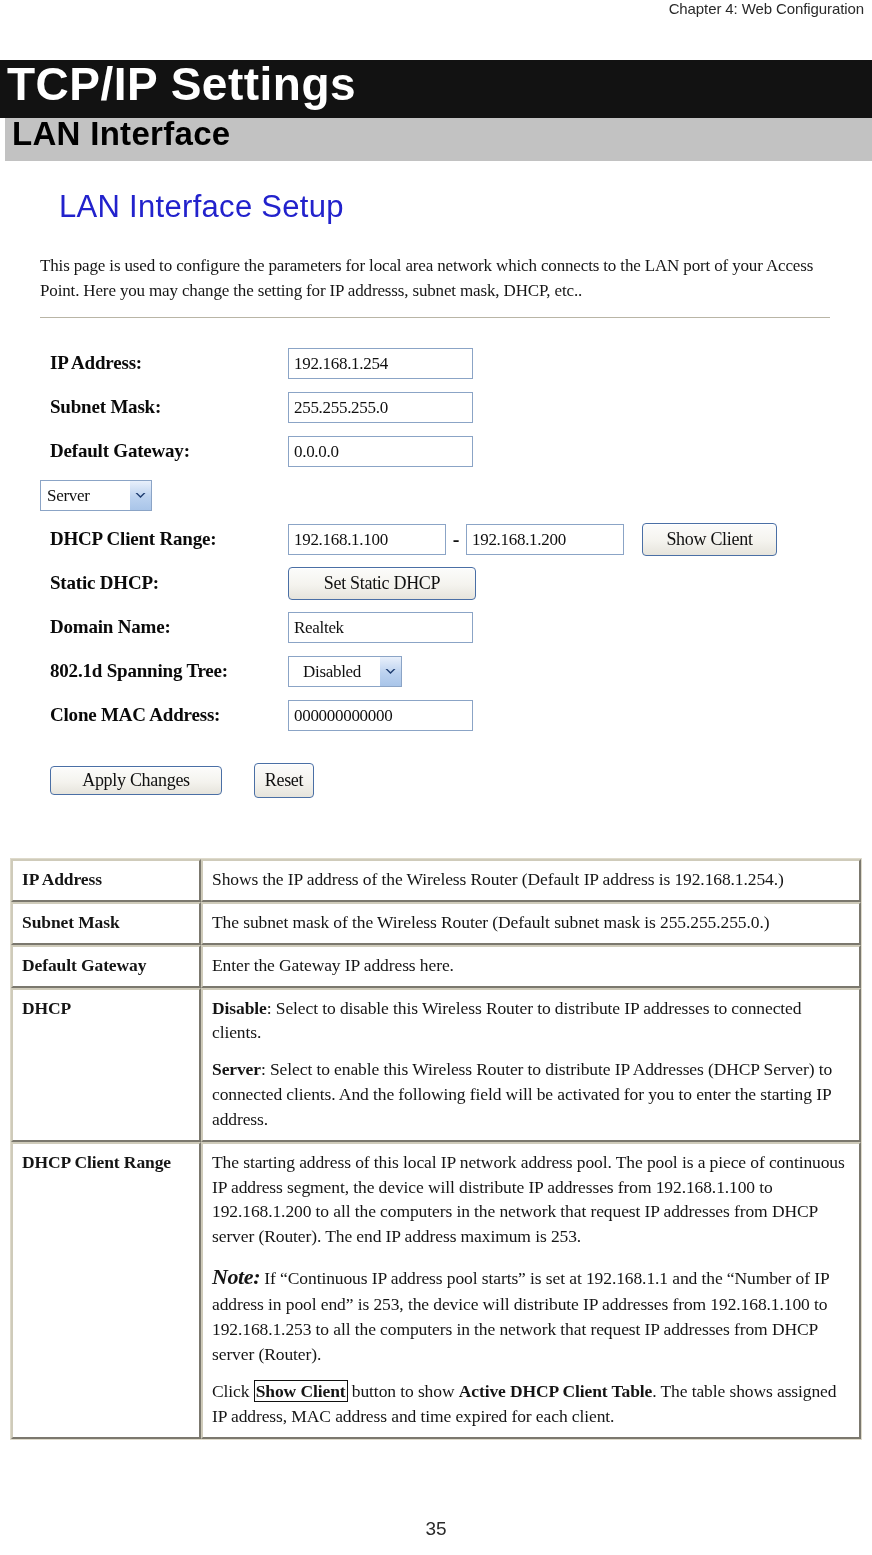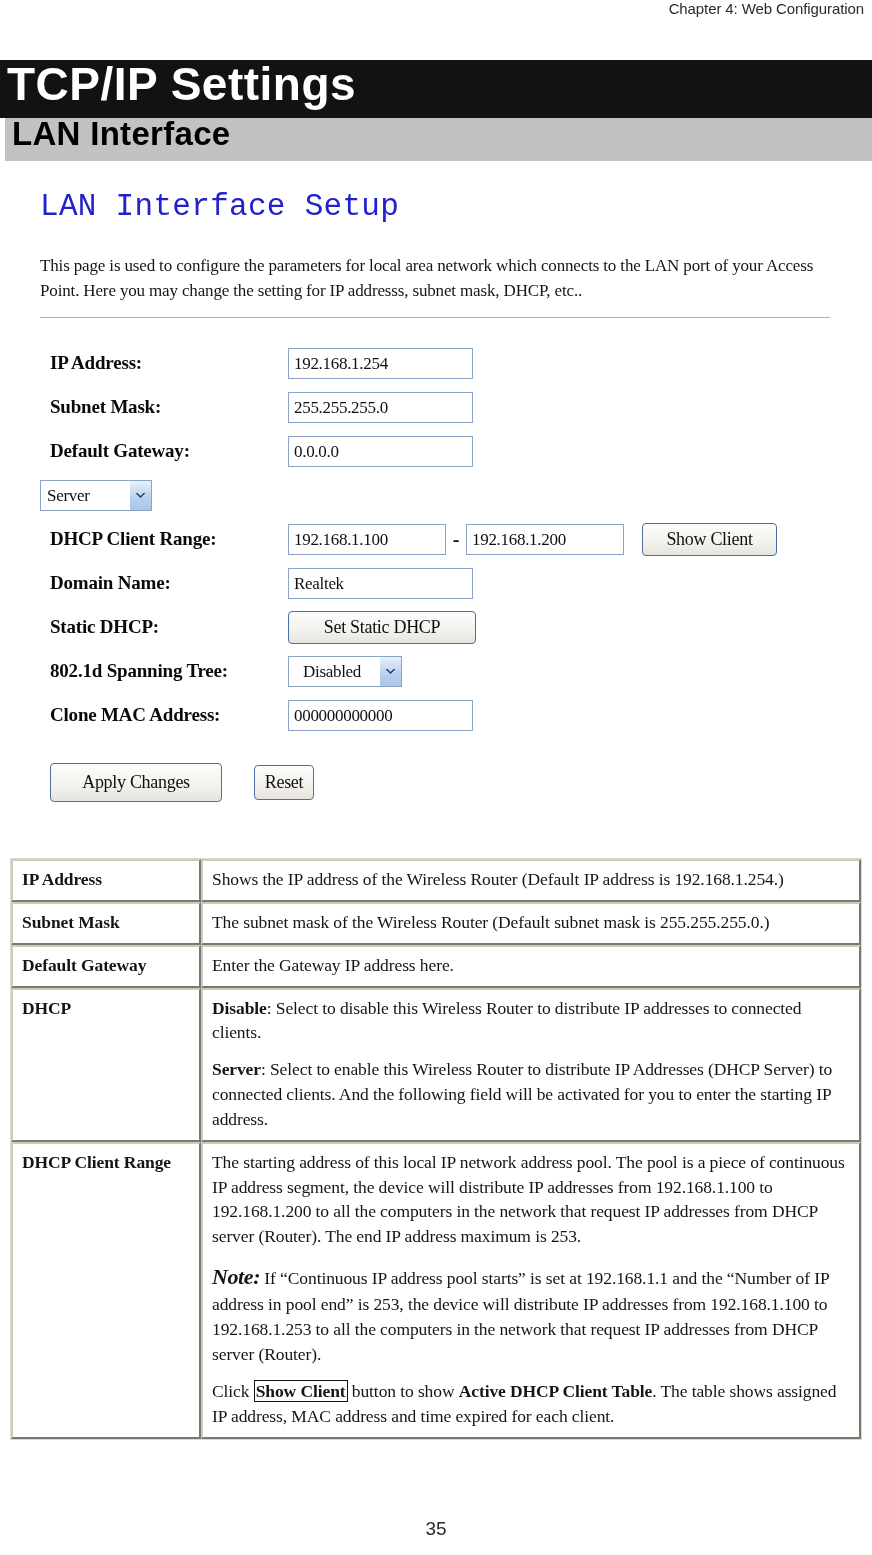--- a/index.html
+++ b/index.html
@@ -65,25 +65,26 @@
   }
 
   
   .panel {
     position: absolute;
     left: 40px;
     top: 190px;
     width: 800px;
   }
   .panel-title {
-    font-family: Liberation Mono, monospace;
+    font-family: Liberation Sans, sans-serif;
     font-size: 31px;
     color: #2222cc;
     letter-spacing: 0.3px;
     line-height: 1.1;
+    margin-left: 19px;
   }
   .panel-desc {
     margin-top: 30px;
     font-family: "Liberation Serif", serif;
     font-size: 17px;
     color: #161616;
     line-height: 1.45;
     width: 790px;
     letter-spacing: -0.15px;
   }
@@ -187,21 +188,21 @@
     color: #101010;
     display: flex;
     align-items: center;
     justify-content: center;
     letter-spacing: -0.3px;
     white-space: nowrap;
     box-shadow: inset 0 1px 0 #ffffff;
   }
   .btn.show-client { width: 135px; margin-left: 18px; }
   .btn.set-static  { width: 188px; }
-  .btn.apply       { width: 172px; height: 39px; }
+  .btn.apply       { width: 172px; height: 29px; }
   .btn.reset       { width: 60px;  height: 35px; margin-left: 32px; }
 
   .actions {
     display: flex;
     align-items: center;
     margin-top: 26px;
     margin-left: 10px;
   }
 
   
@@ -316,30 +317,30 @@
       <div class="form-label">DHCP Client Range:</div>
       <div class="field-wrap">
         <div class="txt w-range">192.168.1.100</div>
         <div class="dash">-</div>
         <div class="txt w-range">192.168.1.200</div>
         <div class="btn show-client">Show Client</div>
       </div>
     </div>
 
     <div class="form-row">
+      <div class="form-label">Static DHCP:</div>
+      <div class="field-wrap">
+        <div class="btn set-static">Set Static DHCP</div>
+      </div>
+    </div>
+
+    <div class="form-row">
       <div class="form-label">Domain Name:</div>
       <div class="field-wrap">
         <div class="txt w-main">Realtek</div>
-      </div>
-    </div>
-
-    <div class="form-row">
-      <div class="form-label">Static DHCP:</div>
-      <div class="field-wrap">
-        <div class="btn set-static">Set Static DHCP</div>
       </div>
     </div>
 
     <div class="form-row">
       <div class="form-label">802.1d Spanning Tree:</div>
       <div class="field-wrap">
         <div class="sel w-stp">
           <span class="sel-val">Disabled</span>
           <span class="sel-btn">
             <svg width="13" height="9" viewBox="0 0 13 9">

